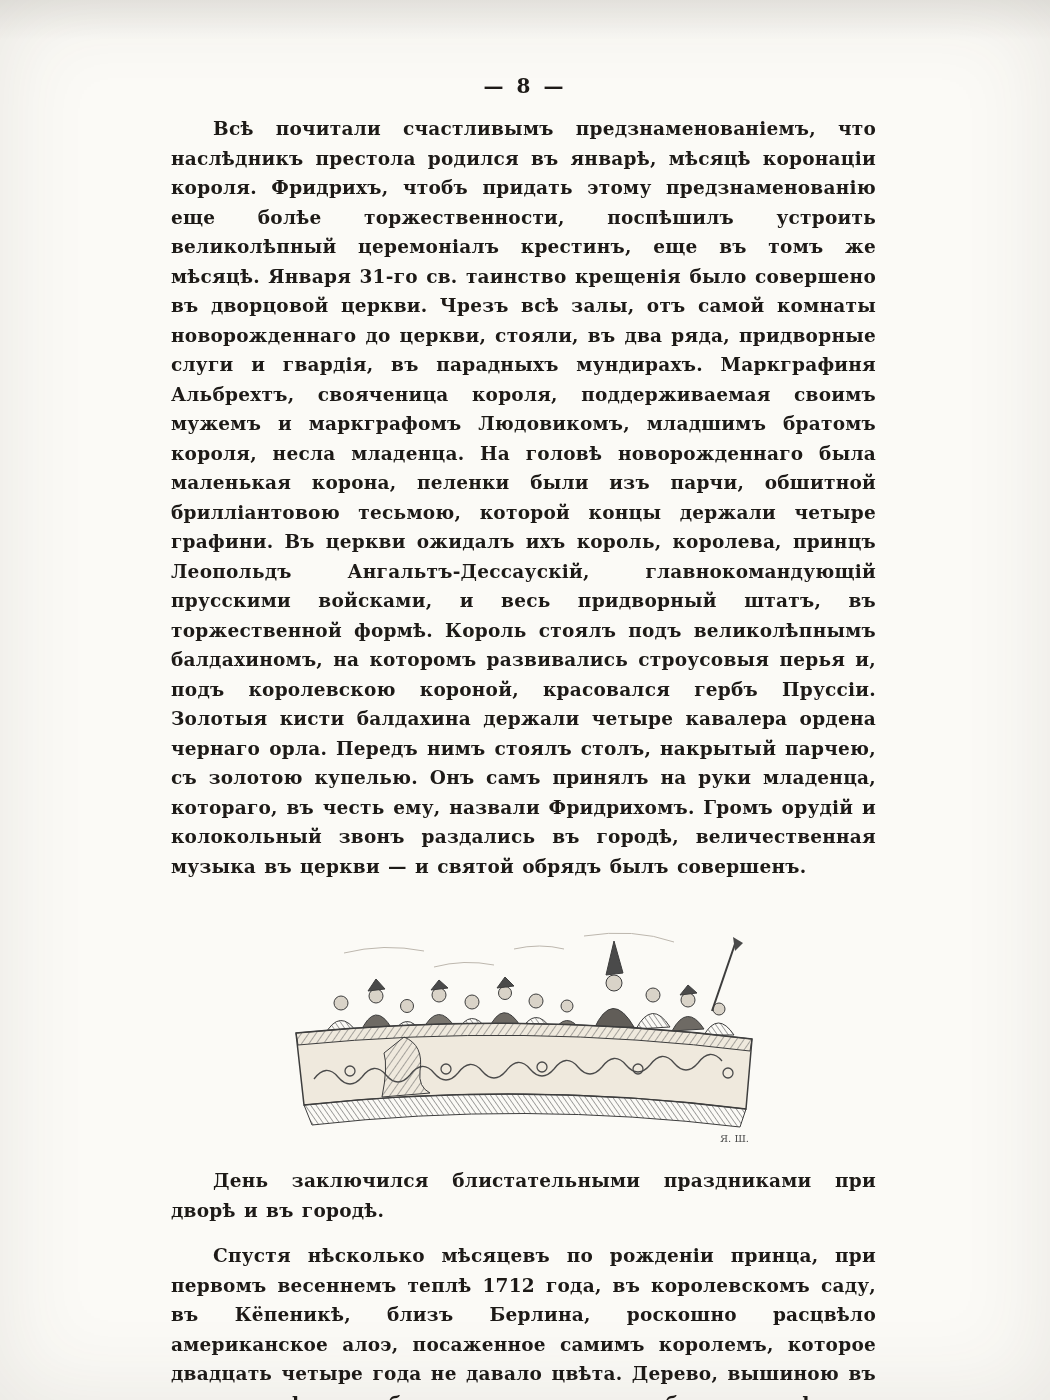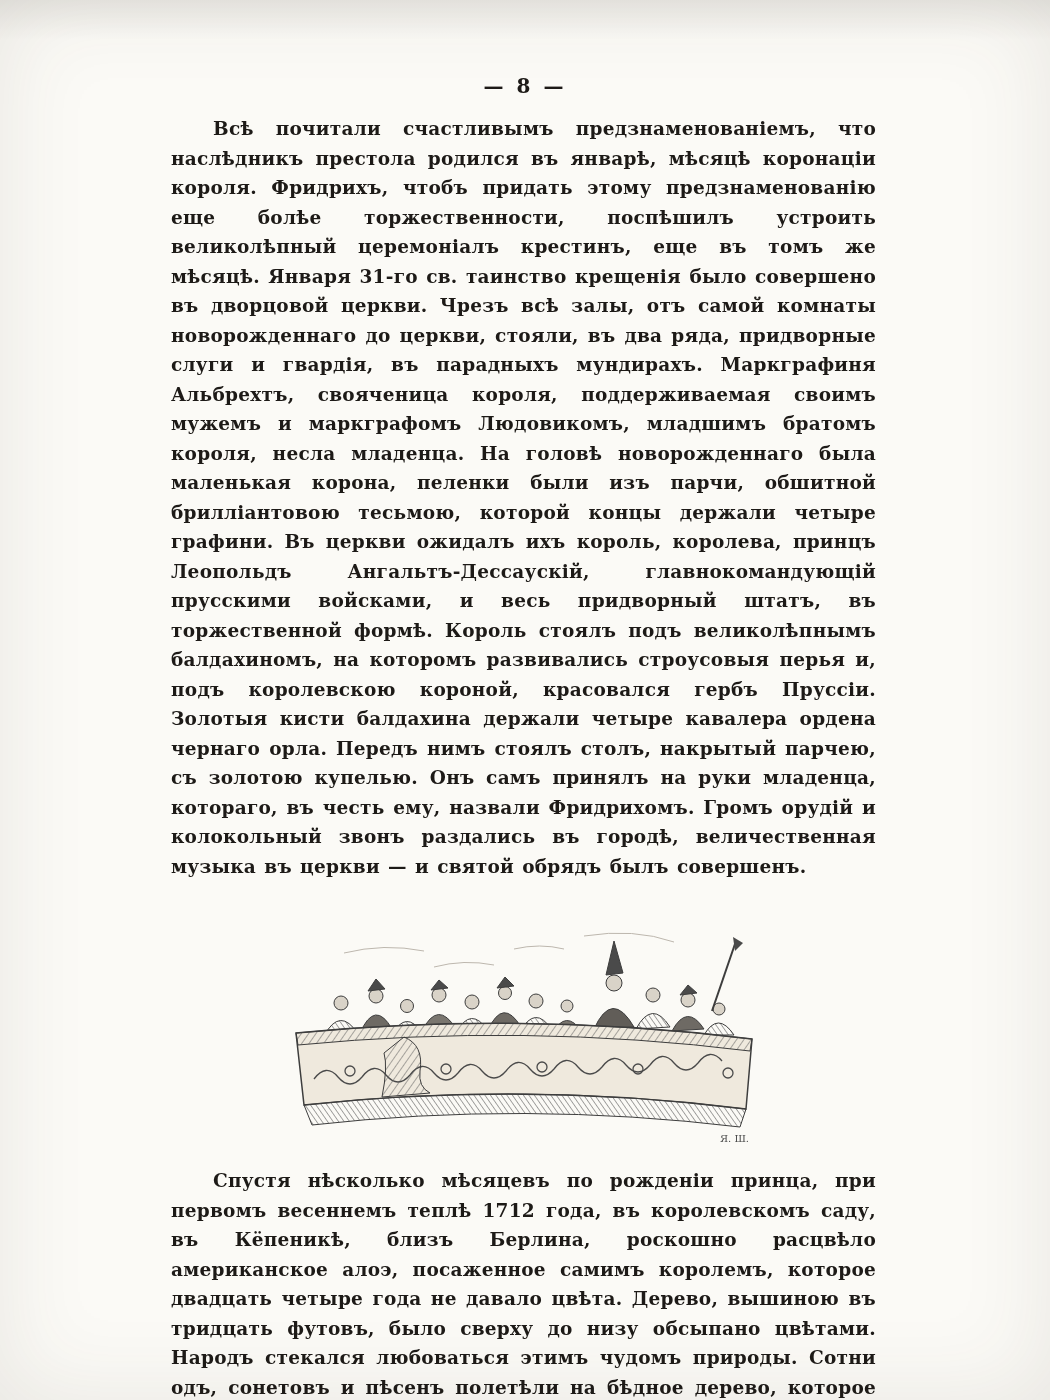--- a/index.html
+++ b/index.html
@@ -135,17 +135,18 @@
 
           <path d="M120,126 q20,8 16,34 q-2,16 10,22 l-48,4 q6,-30 2,-44 z" fill="url(#hA)" stroke="#3d3d3d" stroke-width="1"></path>
 
           <path d="M20,194 Q240,170 462,198 L456,216 Q240,190 28,214 Z" fill="url(#hB)" stroke="#3d3d3d" stroke-width="1"></path>
         </g>
 
         <text x="436" y="231" font-size="10" fill="#4a4a4a">Я. Ш.</text>
       </svg>
     </figure>
 
+    <p class="para2">День заключился блистательными праздниками при дворѣ и въ городѣ.</p>
 
     <p class="para3">Спустя нѣсколько мѣсяцевъ по рожденіи принца, при первомъ весеннемъ теплѣ 1712 года, въ королевскомъ саду, въ Кёпеникѣ, близъ Берлина, роскошно расцвѣло американское алоэ, посаженное самимъ королемъ, которое двадцать четыре года не давало цвѣта. Дерево, вышиною въ тридцать футовъ, было сверху до низу обсыпано цвѣтами. Народъ стекался любоваться этимъ чудомъ природы. Сотни одъ, сонетовъ и пѣсенъ полетѣли на бѣдное дерево, которое никогда не дожило бы до этой чести, еслибъ господа поэты не открыли</p>
 
   </div>
 </div>
 
 </body></html>

